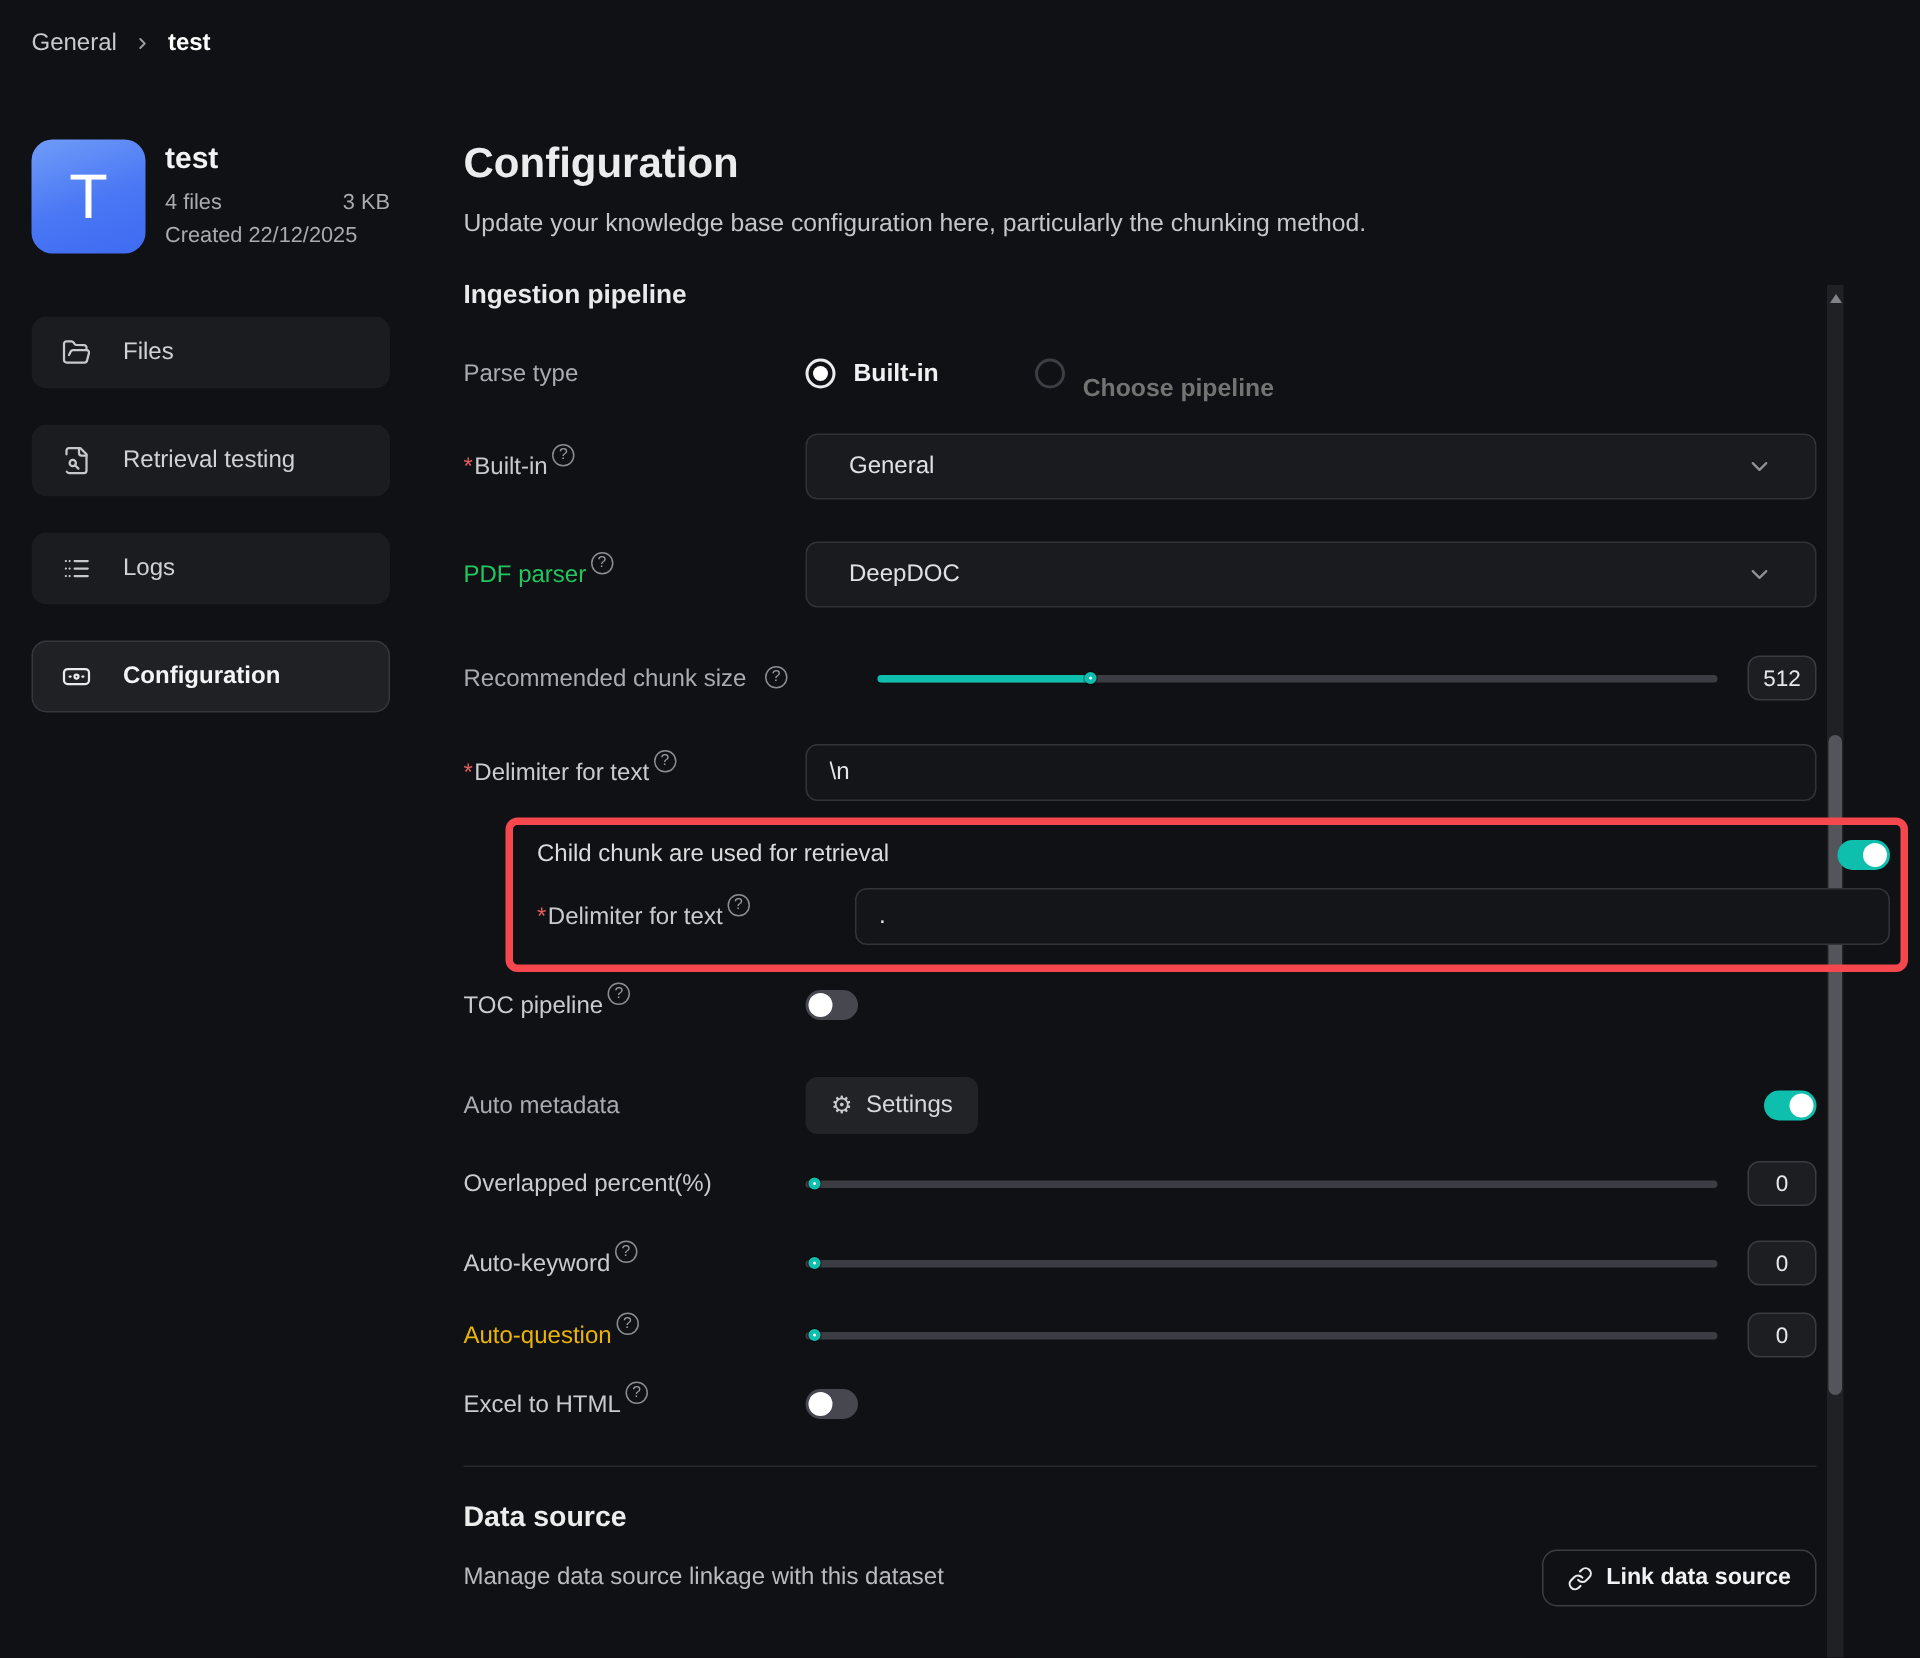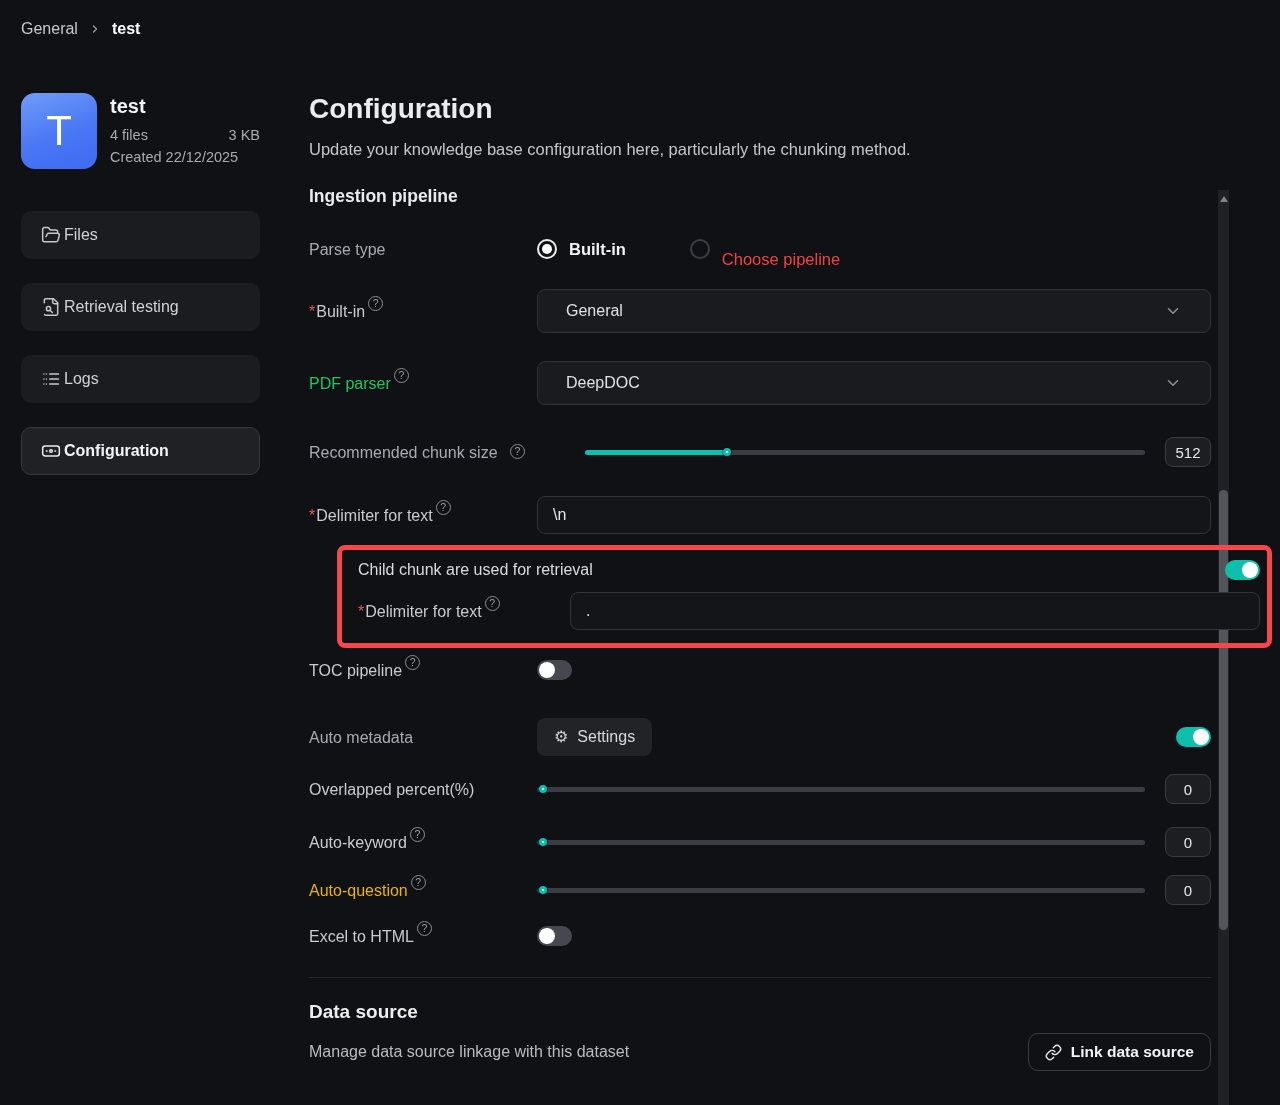--- a/index.html
+++ b/index.html
@@ -27,21 +27,21 @@
     color:#ffffff; font-size:42px; font-weight:400;
   }
   .kb-info { padding-top:2px; flex:1; }
   .kb-title { font-size:20px; font-weight:700; color:#f2f3f5; margin-bottom:9px; }
   .kb-meta { display:flex; justify-content:space-between; font-size:14.5px; color:#a9abaf; margin-bottom:6px; }
   .kb-created { font-size:14.5px; color:#a9abaf; }
 
   .nav { position:absolute; left:21px; top:211px; width:239px; }
   .nav-item {
     height:48px; border-radius:10px; background:#1b1c20; margin-bottom:24px;
-    display:flex; align-items:center; gap:3px; padding-left:19px;
+    display:flex; align-items:center; gap:21px; padding-left:19px;
     font-size:16px; color:#d0d2d5; cursor:pointer; border:1px solid transparent;
   }
   .nav-item .ic { width:20px; height:20px; color:#c6c8cb; }
   .nav-item.active { background:#202125; border:1px solid #36373d; color:#f3f4f5; font-weight:600; }
   .nav-item.active .ic { color:#e9eaec; }
 
   
   .main { position:absolute; left:309px; top:93px; width:902px; height:1012px; }
   .page-title { font-size:28px; font-weight:700; color:#ebecee; position:absolute; top:0; left:0; }
   .page-subtitle { position:absolute; top:47px; left:0; font-size:16.5px; color:#c4c6c9; }
@@ -57,21 +57,21 @@
   }
   .help.abs { position:absolute; right:12px; top:50%; margin-top:-8px; }
   .ctrl { flex:1; display:flex; align-items:center; }
 
   
   .radio-opt { display:flex; align-items:center; gap:12px; cursor:pointer; }
   .radio { width:20px; height:20px; border-radius:50%; border:2px solid #ececee; position:relative; }
   .radio.on::after { content:""; position:absolute; left:3px; top:3px; width:10px; height:10px; border-radius:50%; background:#ffffff; }
   .radio.off { border-color:#3d3e44; }
   .radio-lbl { font-size:16.5px; color:#f0f1f3; font-weight:600; }
-  .radio-lbl.dim { font-weight:400; color:#ef4444;margin-top:20px; }
+  .radio-lbl.dim { font-weight:700; color:#737373;margin-top:20px; }
 
   
   .select {
     width:100%; height:44px; background:#1a1b1f; border:1px solid #313237; border-radius:8px;
     display:flex; align-items:center; justify-content:space-between; padding:0 28px;
     font-size:16px; color:#dfe0e3; cursor:pointer;
   }
   .chev { width:18px; height:18px; color:#8f9196; }
   .tinput {
     width:100%; height:38px; background:#141519; border:1px solid #333438; border-radius:8px;

